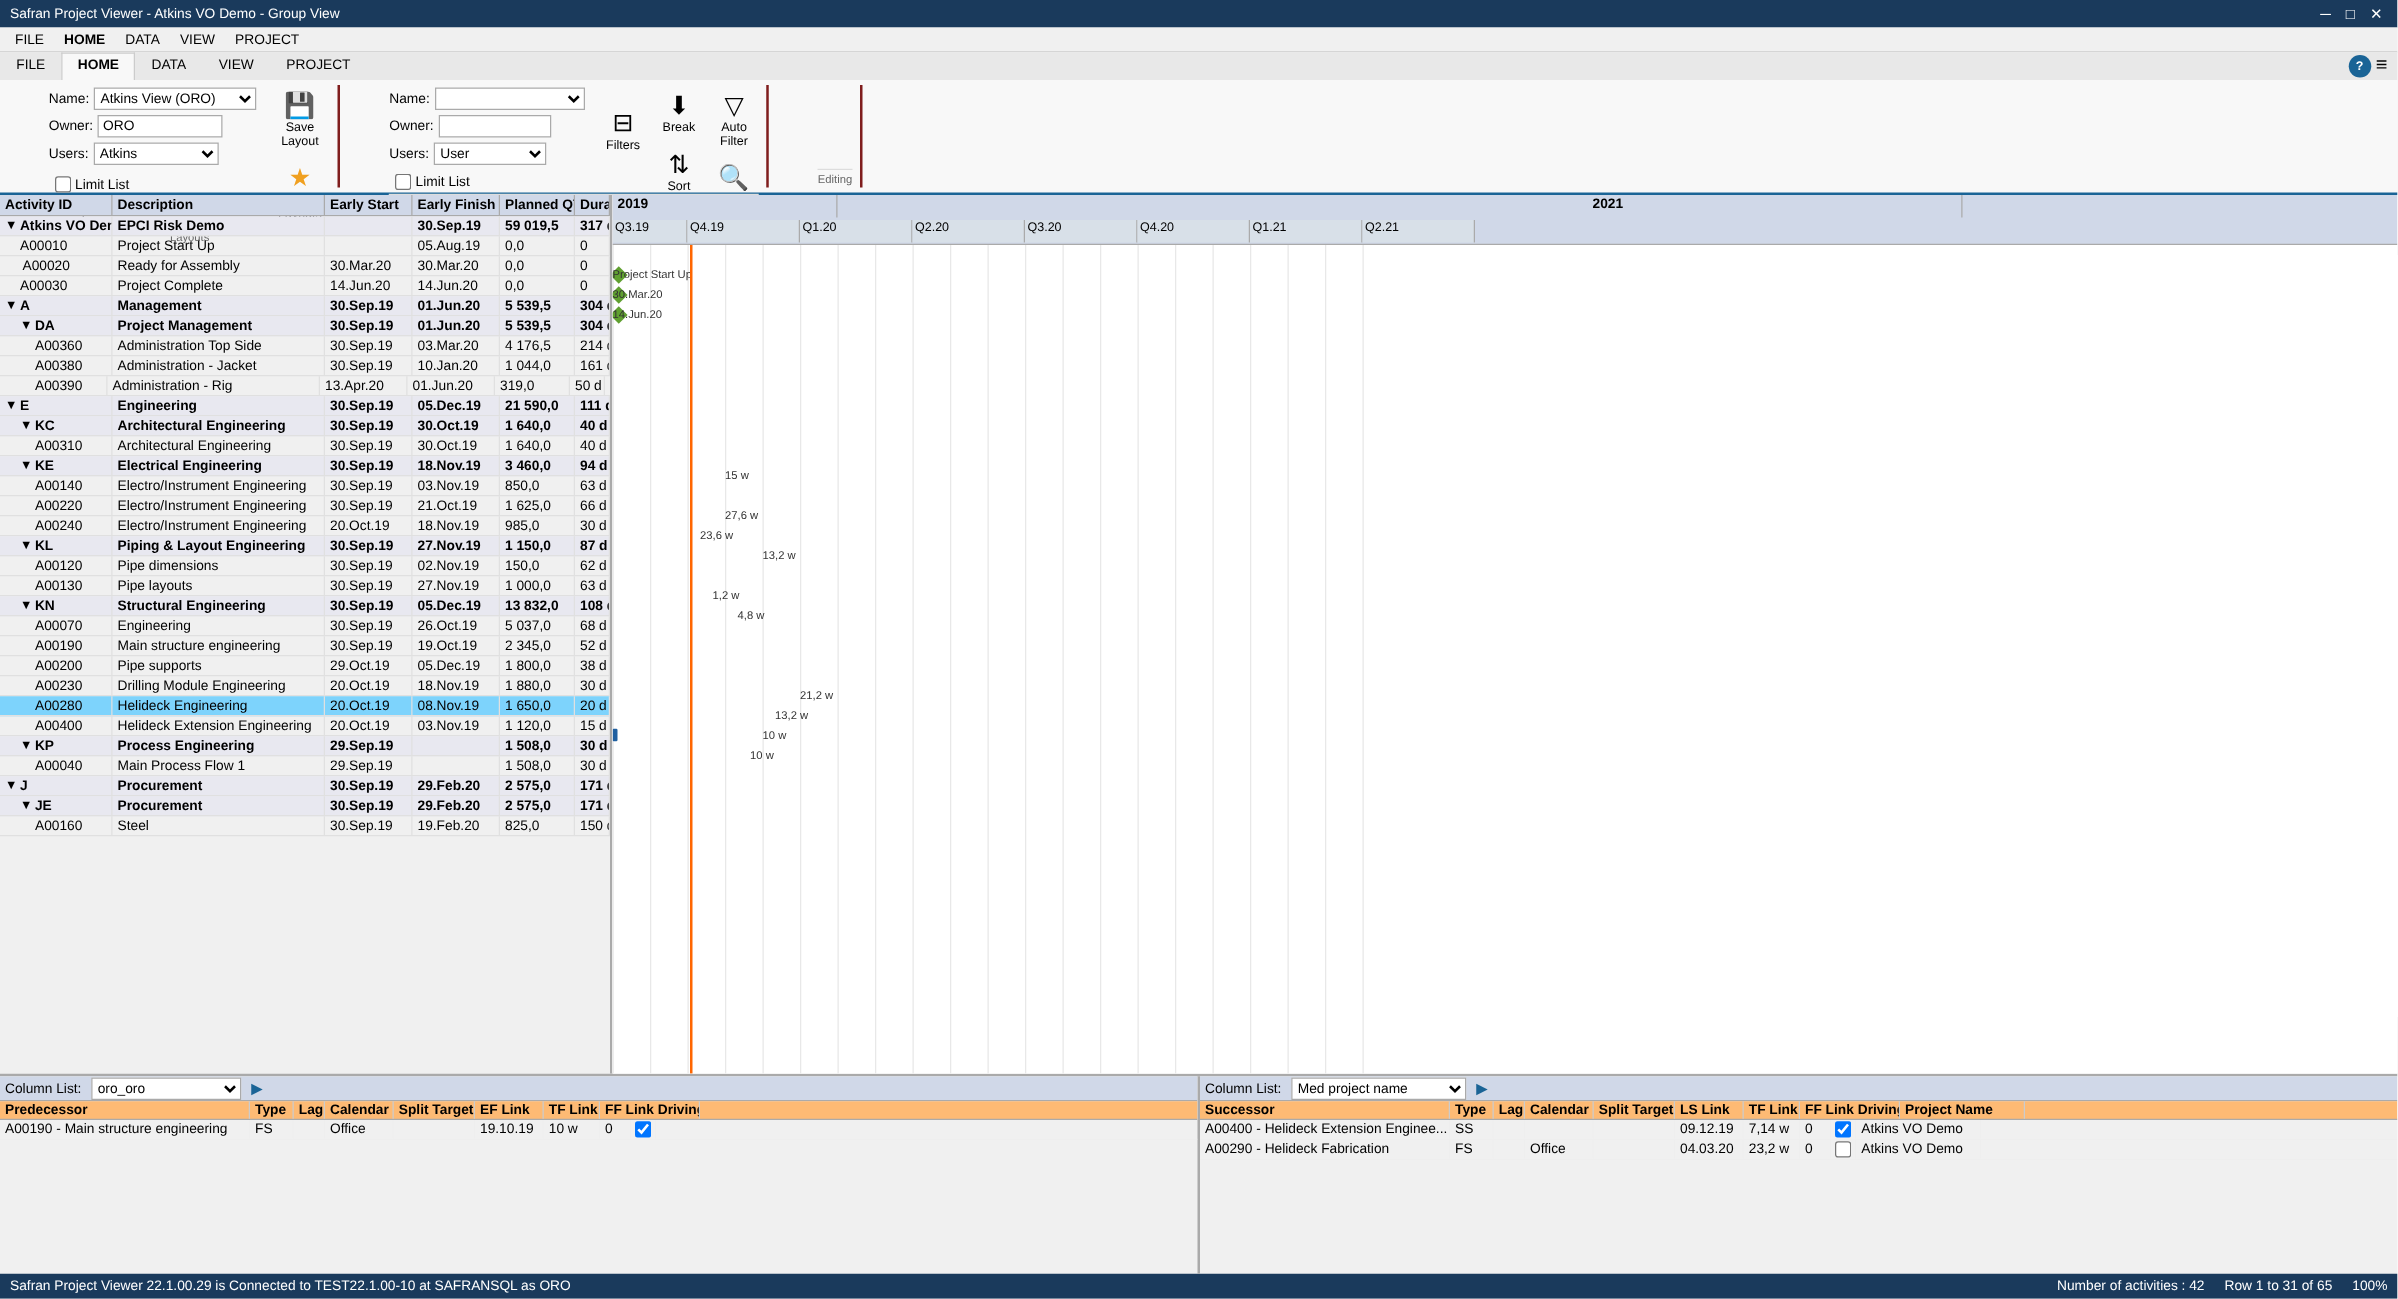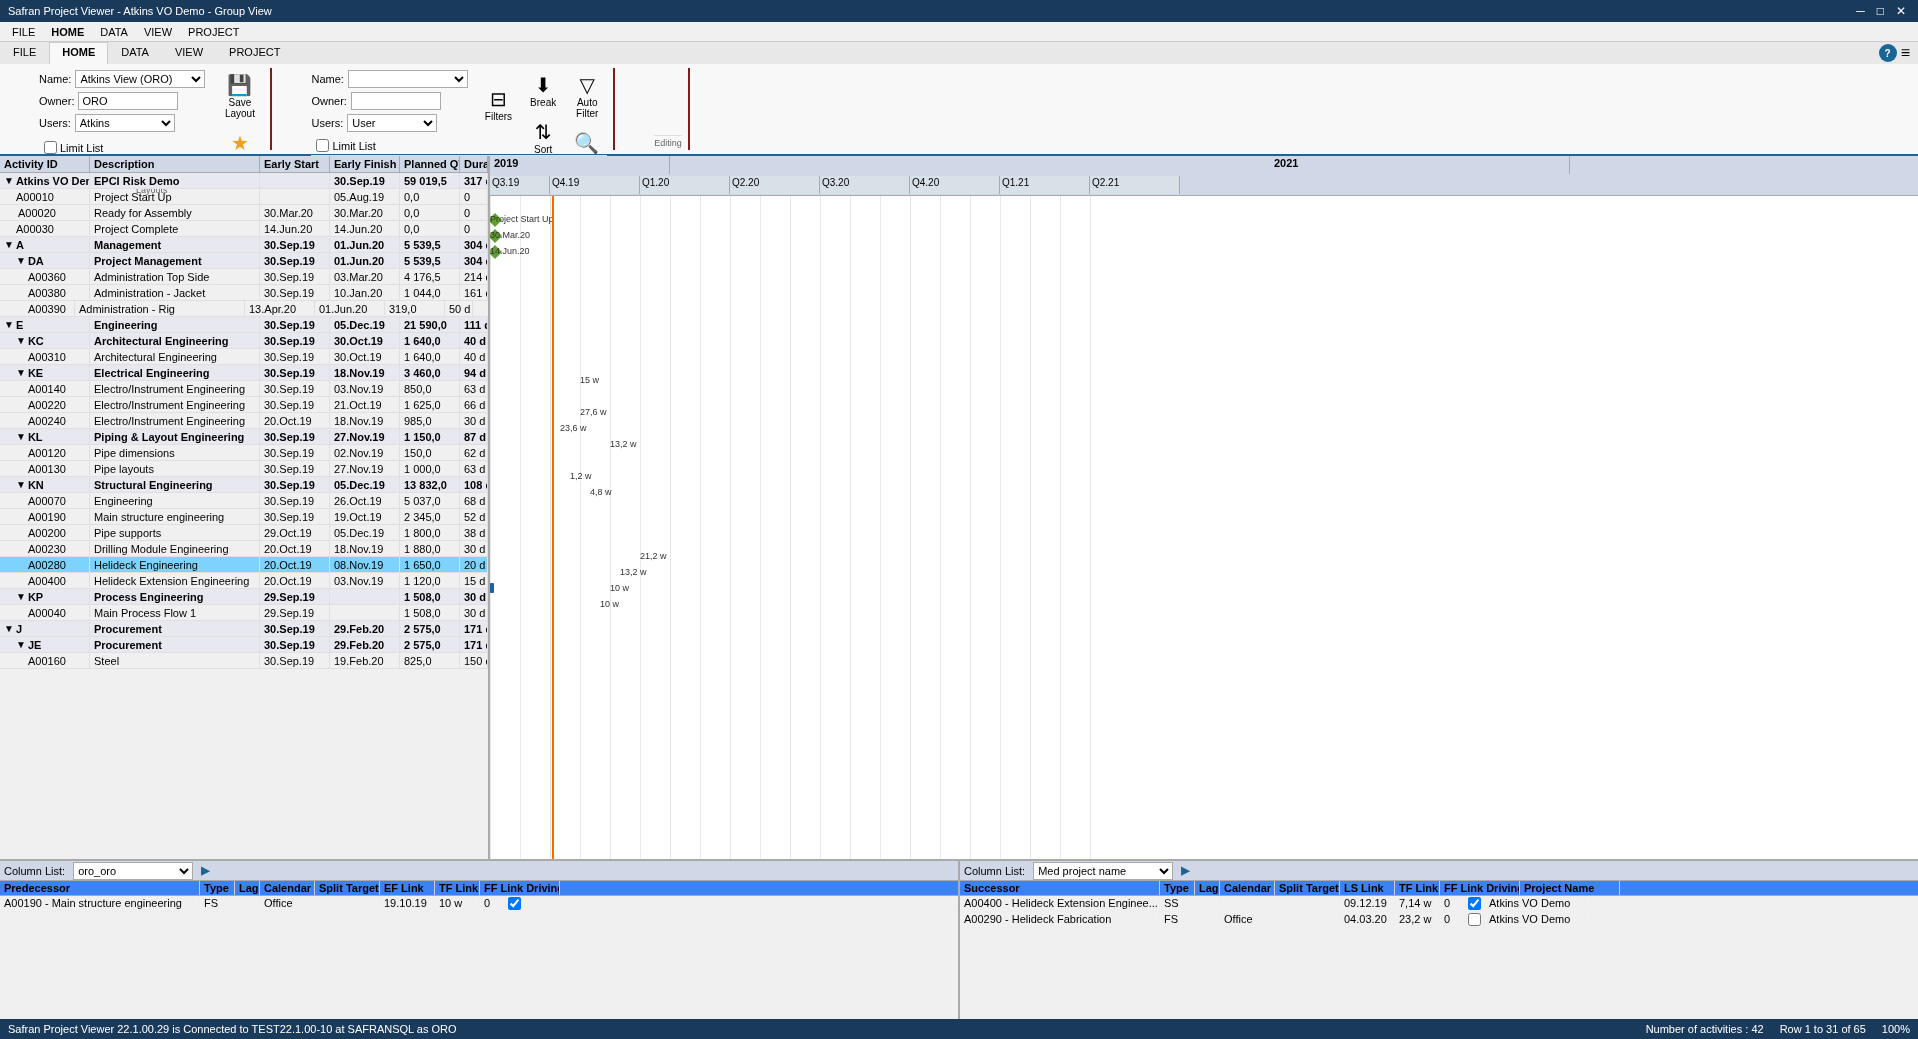--- a/index.html
+++ b/index.html
@@ -61,21 +61,21 @@
     
     .year-header { position: absolute; top: 0; height: 18px; border-right: 1px solid #aaa; padding: 1px 4px; font-size: 11px; font-weight: bold; background: #d0d8e8; }
     .quarter-header { position: absolute; top: 20px; height: 18px; border-right: 1px solid #aaa; padding: 1px 2px; font-size: 10px; background: #d8e0e8; }
     
     
     #bottom-pane { display: flex; height: 160px; border-top: 2px solid #aaa; }
     #predecessor-pane { flex: 1; border-right: 2px solid #aaa; overflow: hidden; display: flex; flex-direction: column; }
     #successor-pane { flex: 1; overflow: hidden; display: flex; flex-direction: column; }
     
     .pane-header { background: #d0d8e8; height: 20px; display: flex; align-items: center; padding: 0 4px; gap: 8px; border-bottom: 1px solid #aaa; }
-    .pane-col-header { display: flex; background: #3b82f6; border-bottom: 1px solid #aaa; }
+    .pane-col-header { display: flex; background: #fdba74; border-bottom: 1px solid #aaa; }
     .pane-col-cell { padding: 1px 4px; border-right: 1px solid #ccc; font-weight: bold; font-size: 11px; overflow: hidden; white-space: nowrap; }
     .pane-row { display: flex; border-bottom: 1px solid #eee; }
     .pane-cell { padding: 1px 4px; border-right: 1px solid #eee; font-size: 11px; overflow: hidden; white-space: nowrap; }
     
     
     #status-bar { background: #1a3a5c; color: white; height: 20px; display: flex; align-items: center; padding: 0 8px; justify-content: space-between; font-size: 11px; }
     
     
     .collapse-icon { cursor: pointer; font-size: 10px; margin-right: 2px; }
     
@@ -328,21 +328,21 @@
       
       A00380
     </div>
     <div class="table-cell" style="width:170px;">Administration - Jacket</div>
     <div class="table-cell" style="width:70px;">30.Sep.19</div>
     <div class="table-cell" style="width:70px;">10.Jan.20</div>
     <div class="table-cell" style="width:60px; text-align:right; padding-right:6px;">1 044,0</div>
     <div class="table-cell" style="width:28px;">161 d</div>
   </div>
           <div class="table-row">
-    <div class="table-cell" style="width:75px; padding-left:28px;">
+    <div class="table-cell" style="width:86px; padding-left:28px;">
       
       A00390
     </div>
     <div class="table-cell" style="width:170px;">Administration - Rig</div>
     <div class="table-cell" style="width:70px;">13.Apr.20</div>
     <div class="table-cell" style="width:70px;">01.Jun.20</div>
     <div class="table-cell" style="width:60px; text-align:right; padding-right:6px;">319,0</div>
     <div class="table-cell" style="width:28px;">50 d</div>
   </div>
           <div class="table-row group-row">

